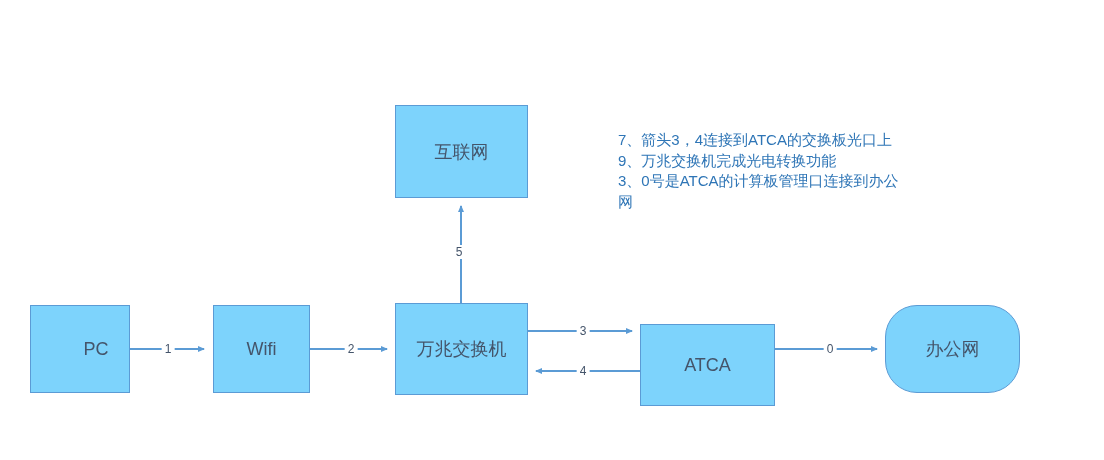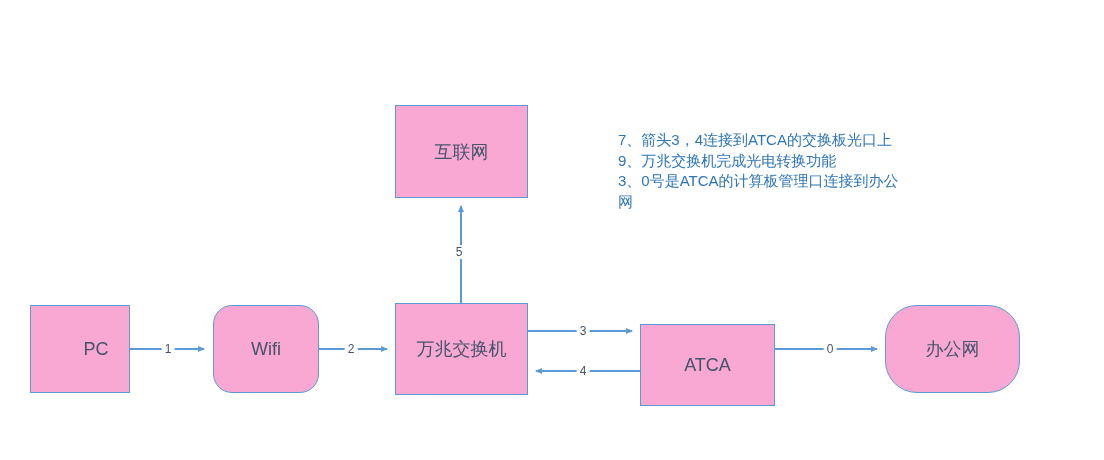--- a/index.html
+++ b/index.html
@@ -16,31 +16,31 @@
     background:#fff;
     overflow:hidden;
   }
   .connectors{
     position:absolute;
     left:0;top:0;
     width:1104px;height:460px;
   }
   .node{
     position:absolute;
-    background:#f9a8d4;
+    background:#7dd3fc;
     border:1.6px solid var(--accent);
     display:flex;
     align-items:center;
     justify-content:center;
     color:var(--node-text);
     font-size:18px;
     box-sizing:border-box;
   }
   .node-pc{left:30px;top:305px;width:100px;height:88px;padding-left:32px;}
-  .node-wifi{left:213px;top:305px;width:106px;height:88px;border-radius:19px;}
+  .node-wifi{left:213px;top:305px;width:97px;height:88px;}
   .node-switch{left:395px;top:303px;width:133px;height:92px;}
   .node-internet{left:395px;top:105px;width:133px;height:93px;}
   .node-atca{left:640px;top:308px;width:135px;height:82px;margin-top:16px;}
   .node-office{left:885px;top:305px;width:135px;height:88px;border-radius:32px;}
   .edge-label{
     position:absolute;
     transform:translate(-50%,-50%);
     background:#fff;
     color:var(--node-text);
     font-size:12px;

